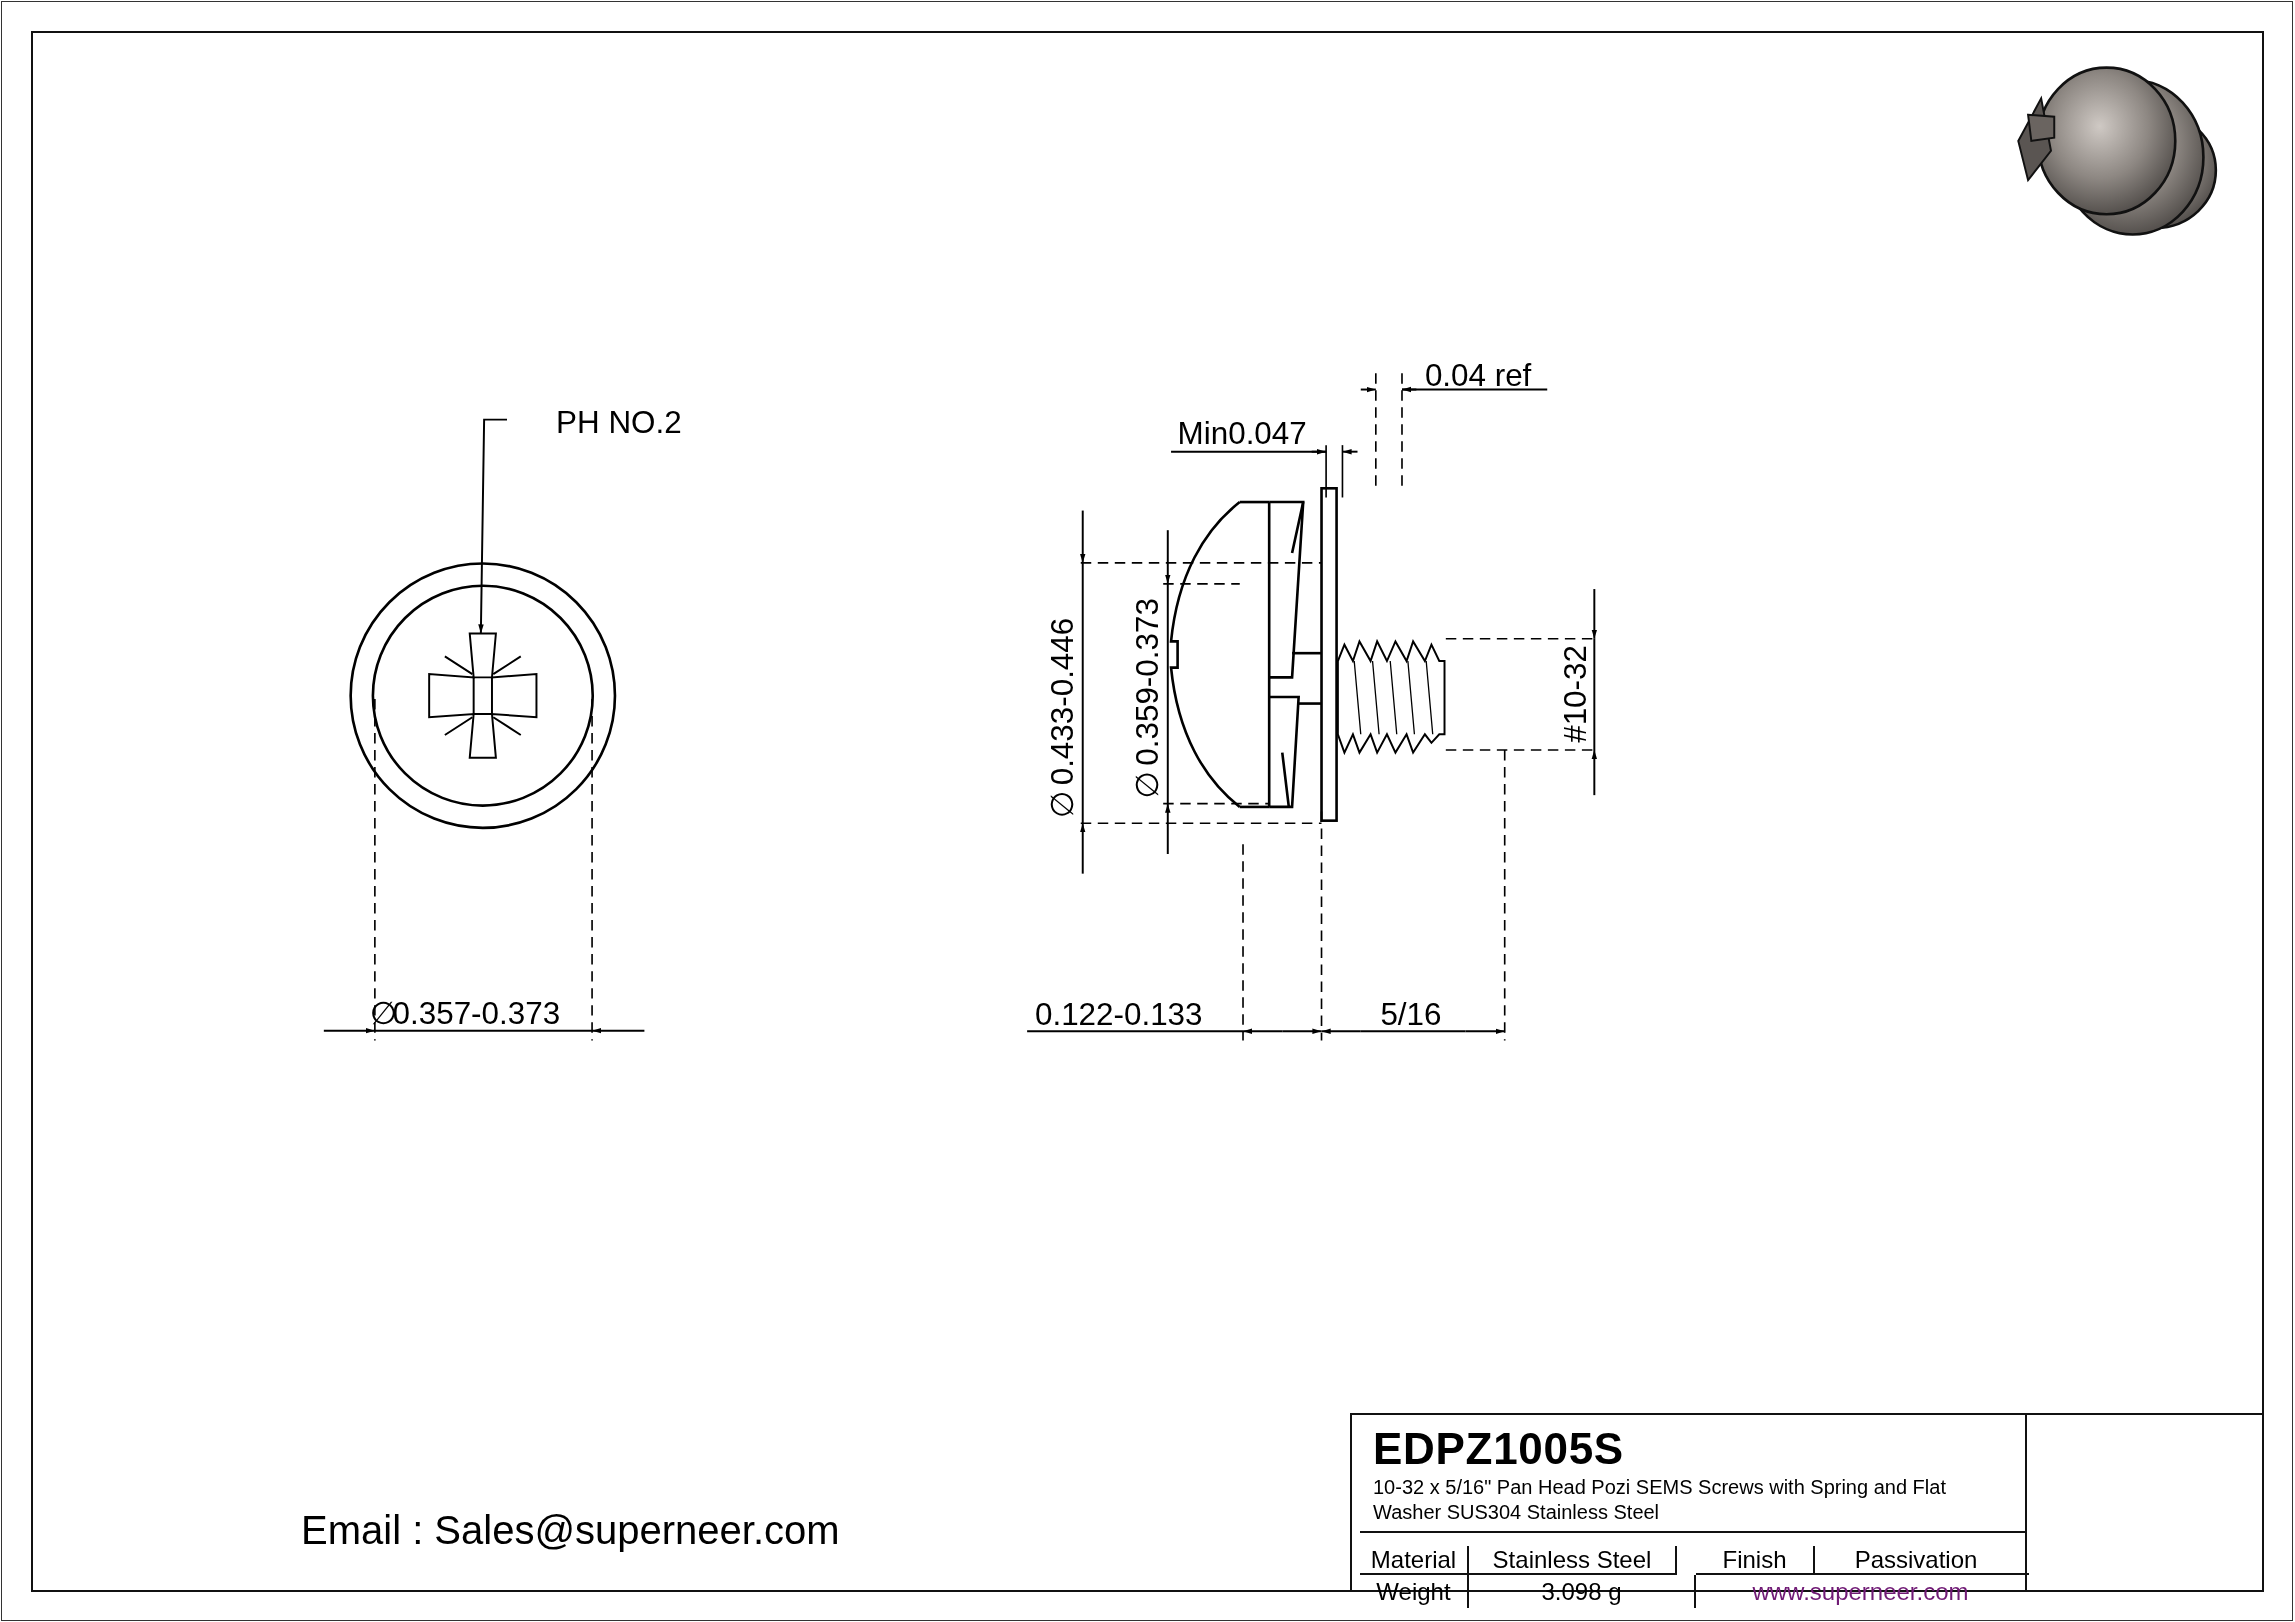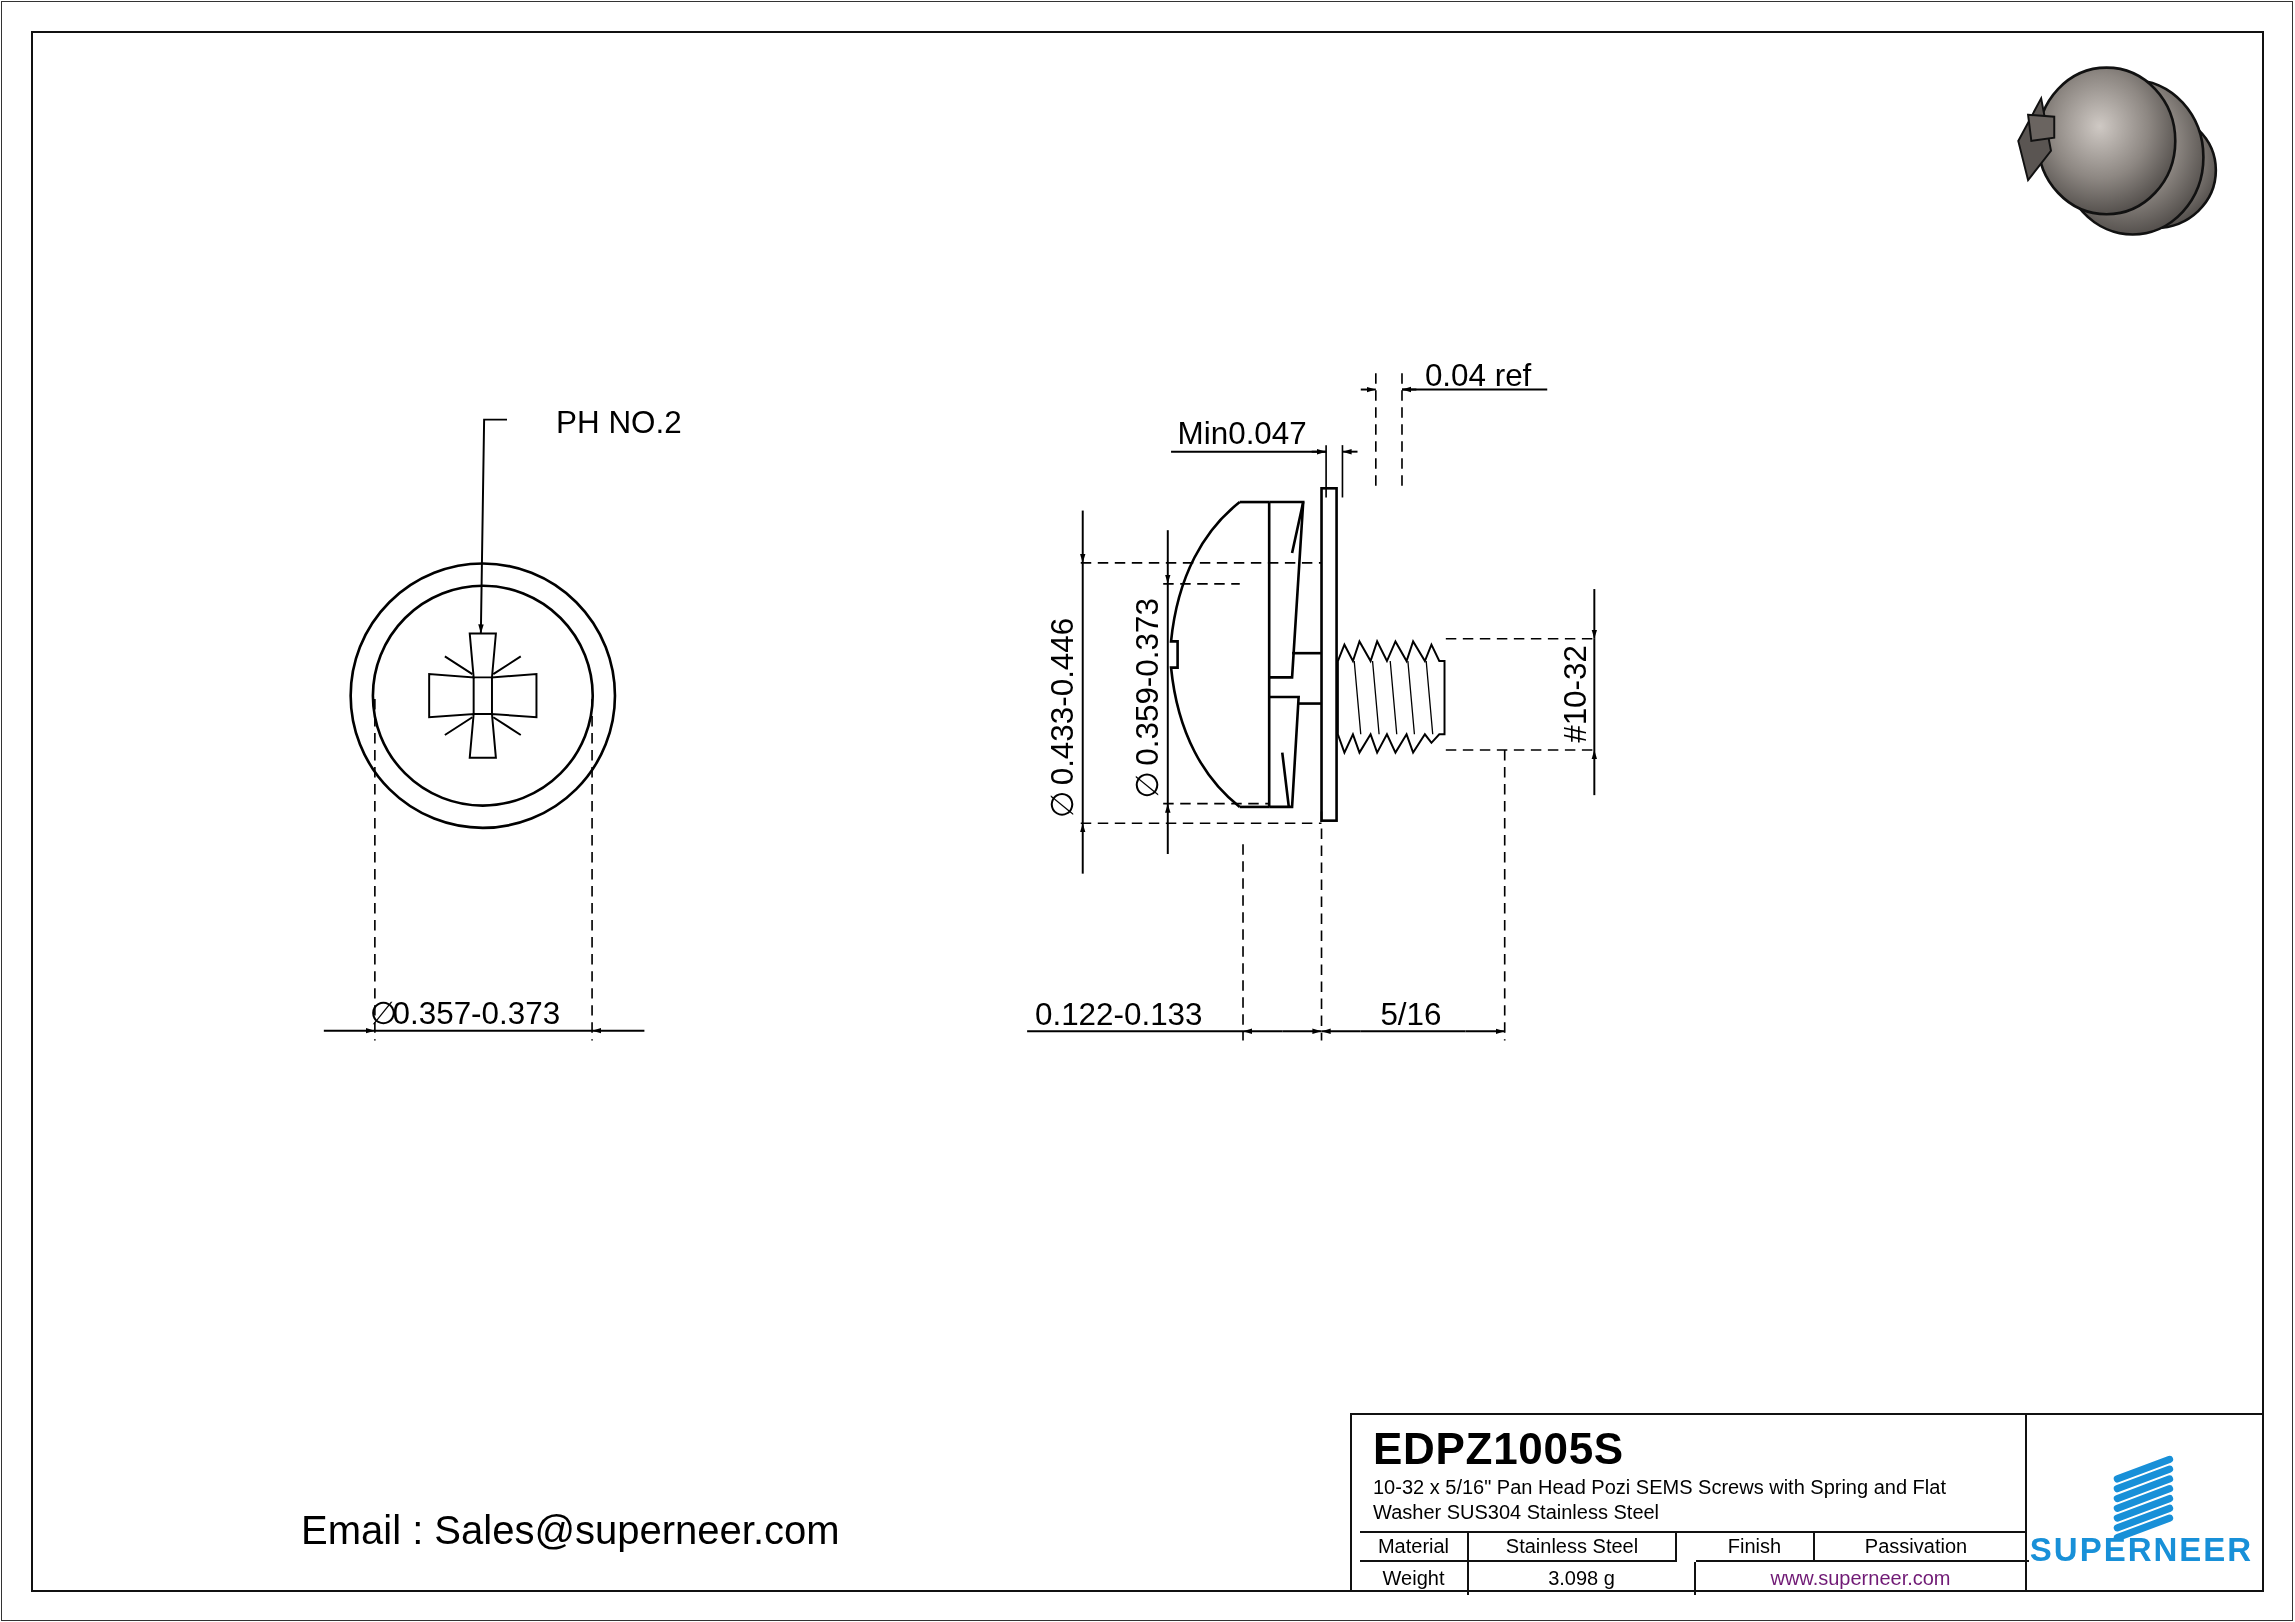--- a/index.html
+++ b/index.html
@@ -7,21 +7,21 @@
   .page-frame { position:absolute; left:0.7px; top:0.7px; width:2292px; height:1620px; border:1.3px solid #333; box-sizing:border-box; }
   .inner-frame { position:absolute; left:31px; top:31px; width:2233px; height:1561px; border:2.6px solid #111; box-sizing:border-box; }
   svg.drawing { position:absolute; left:0; top:0; }
   .dim-text { font-family:"Liberation Sans", sans-serif; font-size:48px; fill:#000; }
   .email { position:absolute; left:301px; top:1508px; font-size:40px; white-space:nowrap; }
   .title-block { position:absolute; left:1350px; top:1413px; width:914px; height:179px; border:2.6px solid #111; box-sizing:border-box; }
   .tb-main { position:absolute; left:8px; top:0; width:667px; height:100%; border-right:2px solid #111; box-sizing:border-box; }
   .tb-part { position:absolute; left:13px; top:9.2px; font-size:44px; font-weight:bold; letter-spacing:0.7px; }
   .tb-desc { position:absolute; left:13px; top:60px; width:641px; font-size:20px; line-height:25px; }
   .tb-grid { position:absolute; left:0; top:116px; width:100%; height:60px; border-top:2px solid #111; }
-  .tb-cell { position:absolute; box-sizing:border-box; display:flex; align-items:center; justify-content:center; font-size:20px; }
+  .tb-cell { position:absolute; box-sizing:border-box; display:flex; align-items:center; justify-content:center; font-size:24px;margin-top:13px; }
   .tb-row1 { top:0; height:29.4px; border-bottom:2px solid #111; }
   .tb-row2 { top:29.4px; height:33px; }
   .vline { border-right:2px solid #111; }
   .link { color:#701a75; }
   .logo-cell { position:absolute; left:667px; top:0; width:245px; height:100%; }
   .logo-word { position:absolute; left:0; width:100%; top:116px; text-align:center; font-size:33px; font-weight:bold; letter-spacing:2px; color:#1890d8; }
 </style>
 </head>
 <body>
 
@@ -158,28 +158,14 @@
     <div class="tb-grid">
       <div class="tb-cell tb-row1 vline" style="left:0;width:109px;">Material</div>
       <div class="tb-cell tb-row1 vline" style="left:109px;width:208px;">Stainless Steel</div>
       <div class="tb-cell tb-row1 vline" style="left:336px;width:119px;">Finish</div>
       <div class="tb-cell tb-row1" style="left:443px;width:226px;">Passivation</div>
       <div class="tb-cell tb-row2 vline" style="left:0;width:109px;">Weight</div>
       <div class="tb-cell tb-row2 vline" style="left:109px;width:227px;text-align:center;">3.098 g</div>
       <div class="tb-cell tb-row2 link" style="left:336px;width:329px;">www.superneer.com</div>
     </div>
   </div>
-  <div class="logo-cell">
-    <svg width="245" height="111" viewBox="0 0 374 170" style="position:absolute;left:0;top:13px;">
-      <g stroke="#1890d8" stroke-width="11" stroke-linecap="round">
-        <line x1="150" y1="78" x2="230" y2="48"></line>
-        <line x1="150" y1="93" x2="230" y2="63"></line>
-        <line x1="150" y1="108" x2="230" y2="78"></line>
-        <line x1="150" y1="123" x2="230" y2="93"></line>
-        <line x1="150" y1="138" x2="230" y2="108"></line>
-        <line x1="150" y1="153" x2="230" y2="123"></line>
-        <line x1="150" y1="168" x2="230" y2="138"></line>
-      </g>
-    </svg>
-    <div class="logo-word">SUPERNEER</div>
-  </div>
 </div>
 
 
 </body></html>

